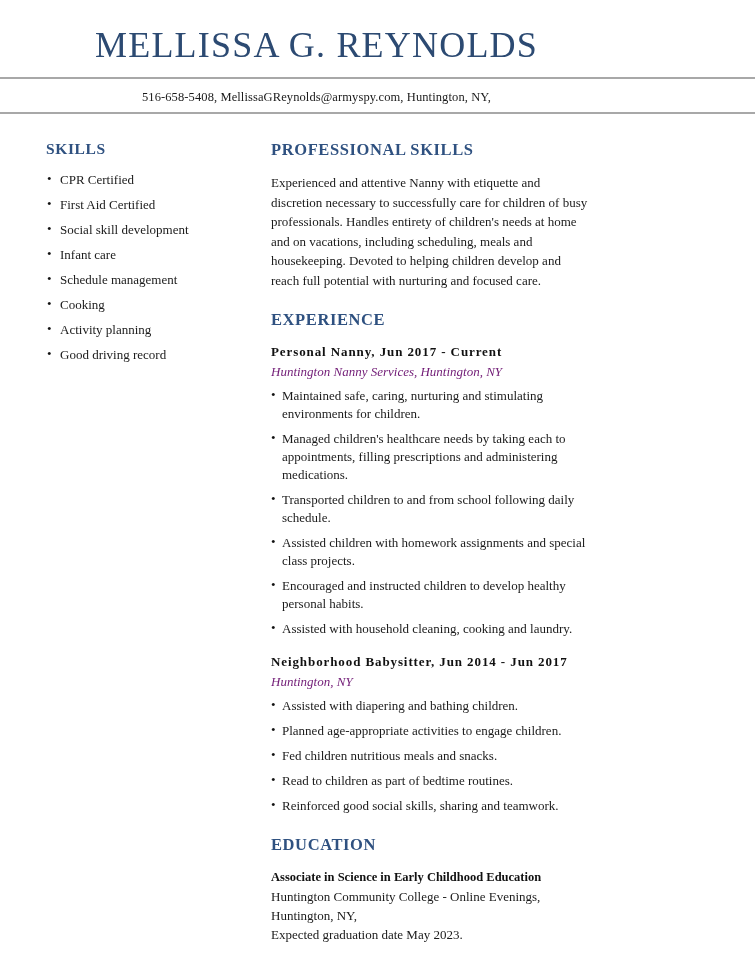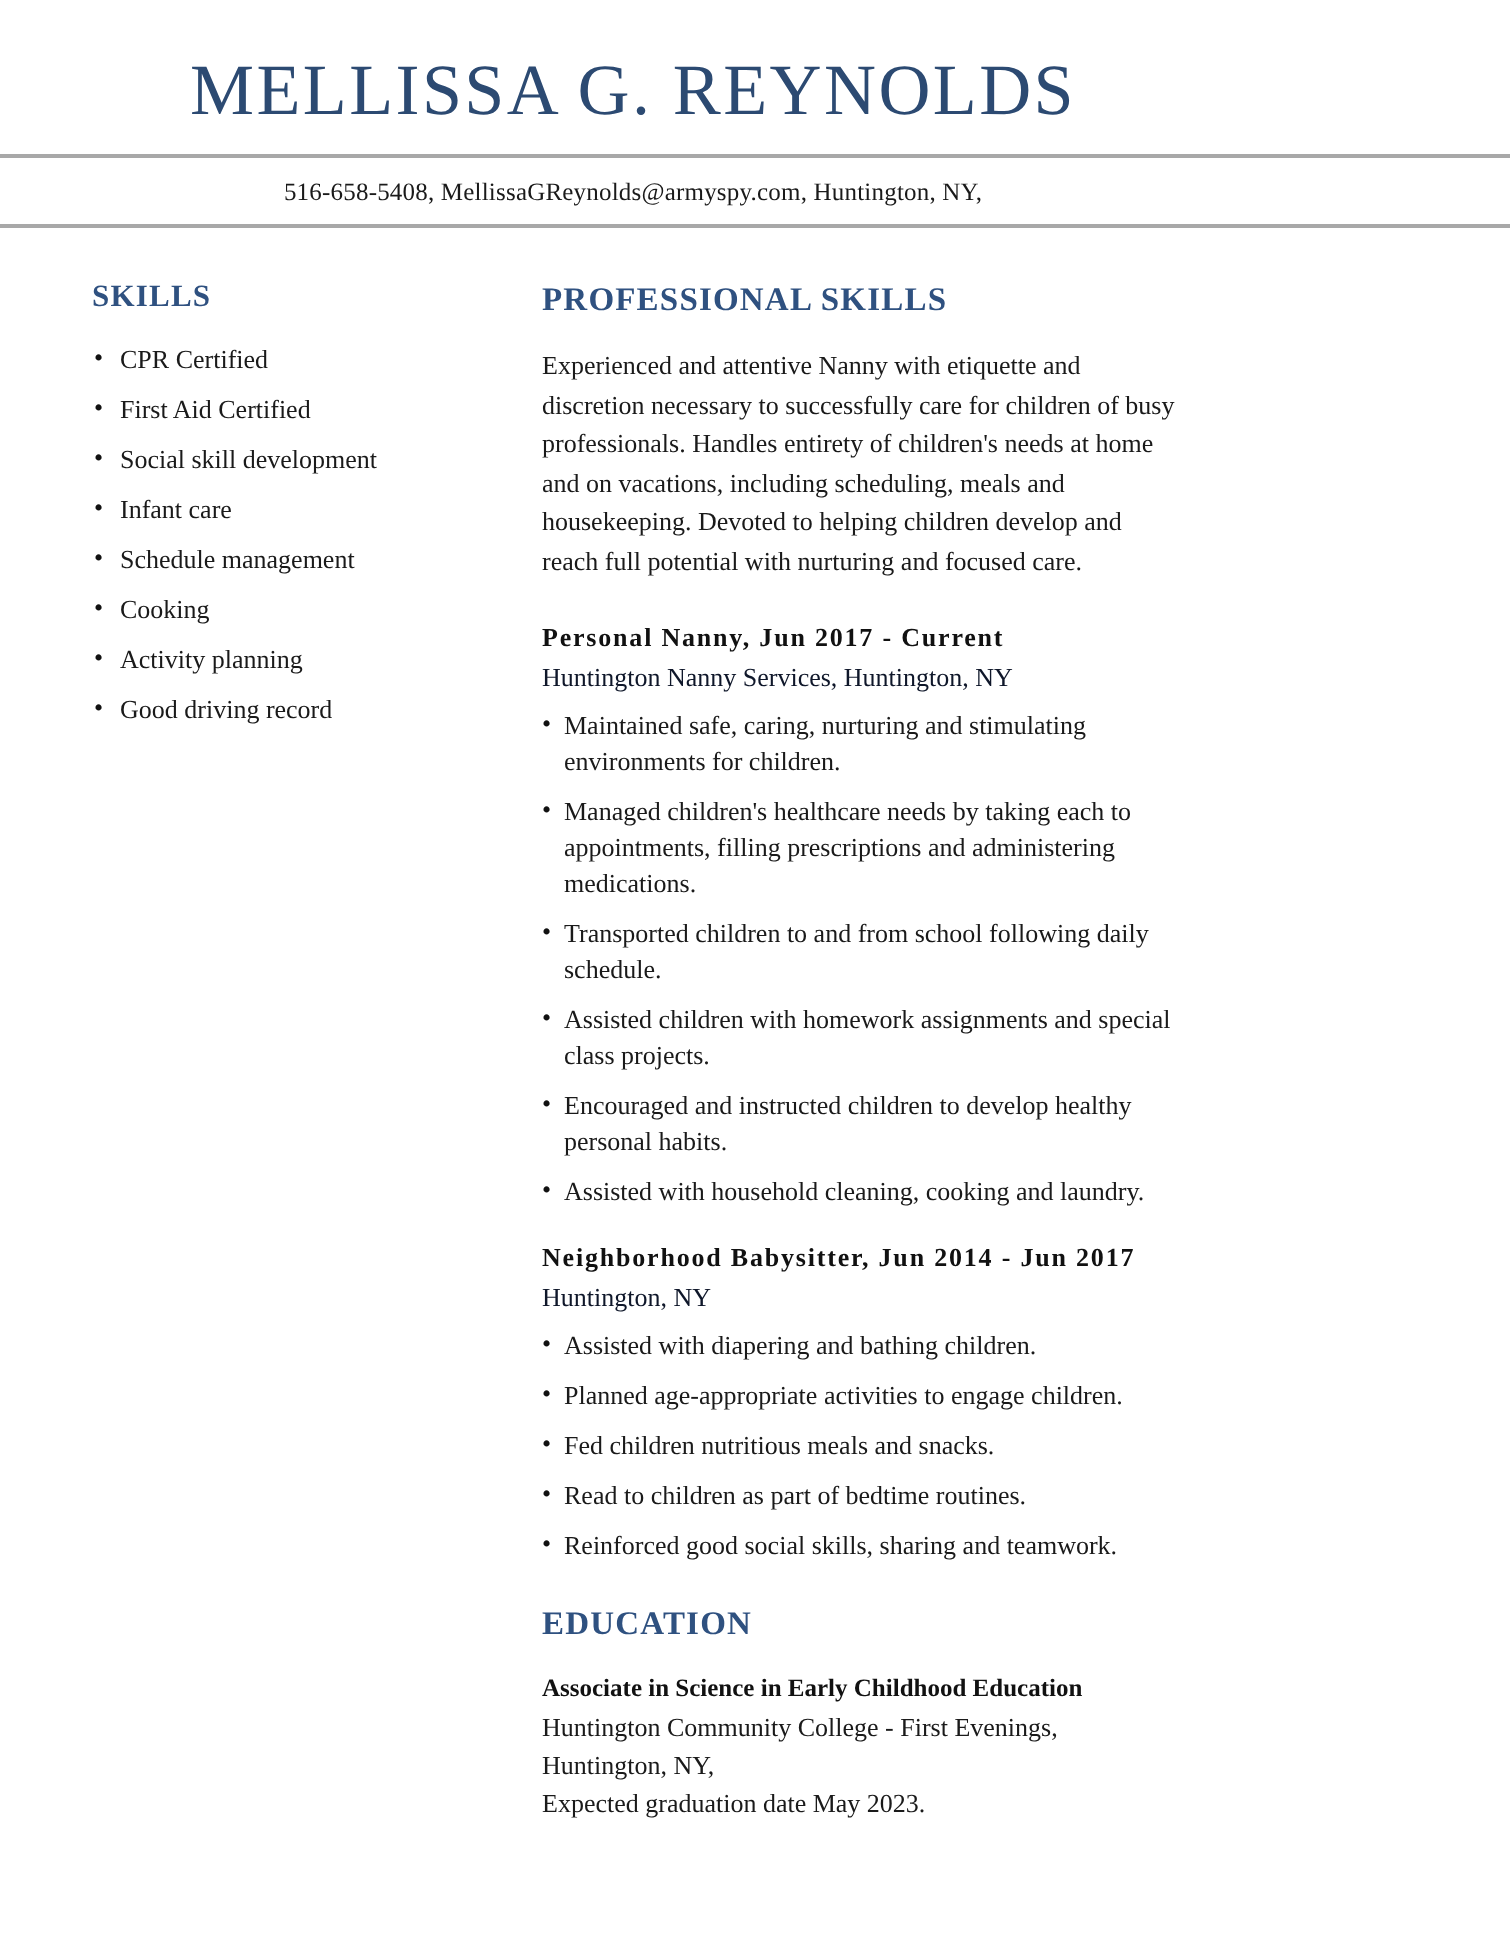--- a/index.html
+++ b/index.html
@@ -136,22 +136,23 @@
     font-size: 13px;
     line-height: 18px;
     font-weight: bold;
     letter-spacing: 0.9px;
     color: #111;
     margin: 0 0 2px 0;
   }
   .job-sub {
     font-size: 13px;
     line-height: 18px;
-    color: #0f172a;
+    color: #701a75;
     margin: 0 0 6px 0;
+    font-style: italic;
   }
   ul.job-bullets {
     list-style: none;
     margin: 0;
     padding: 0;
   }
   ul.job-bullets li {
     position: relative;
     padding-left: 11px;
     font-size: 13px;
@@ -220,20 +221,21 @@
     </div>
 
     <div class="col-right">
 
       <div class="sec-block" style="margin-top:0;">
         <h2 class="sec-heading right">PROFESSIONAL SKILLS</h2>
         <p class="summary-text">Experienced and attentive Nanny with etiquette and discretion necessary to successfully care for children of busy professionals. Handles entirety of children's needs at home and on vacations, including scheduling, meals and housekeeping. Devoted to helping children develop and reach full potential with nurturing and focused care.</p>
       </div>
 
       <div class="sec-block">
+        <h2 class="sec-heading right">EXPERIENCE</h2>
 
         <div class="job">
           <div class="job-title">Personal Nanny, Jun 2017 - Current</div>
           <div class="job-sub">Huntington Nanny Services, Huntington, NY</div>
           <ul class="job-bullets">
             <li>Maintained safe, caring, nurturing and stimulating environments for children.</li>
             <li>Managed children's healthcare needs by taking each to appointments, filling prescriptions and administering medications.</li>
             <li>Transported children to and from school following daily schedule.</li>
             <li>Assisted children with homework assignments and special class projects.</li>
             <li>Encouraged and instructed children to develop healthy personal habits.</li>
@@ -250,19 +252,19 @@
             <li>Fed children nutritious meals and snacks.</li>
             <li>Read to children as part of bedtime routines.</li>
             <li>Reinforced good social skills, sharing and teamwork.</li>
           </ul>
         </div>
       </div>
 
       <div class="sec-block">
         <h2 class="sec-heading right">EDUCATION</h2>
         <div class="edu-degree">Associate in Science in Early Childhood Education</div>
-        <div class="edu-line">Huntington Community College - First Evenings, Huntington, NY,</div>
+        <div class="edu-line">Huntington Community College - Online Evenings, Huntington, NY,</div>
         <div class="edu-line">Expected graduation date May 2023.</div>
       </div>
 
     </div>
   </div>
 </div>
 
 </body></html>

